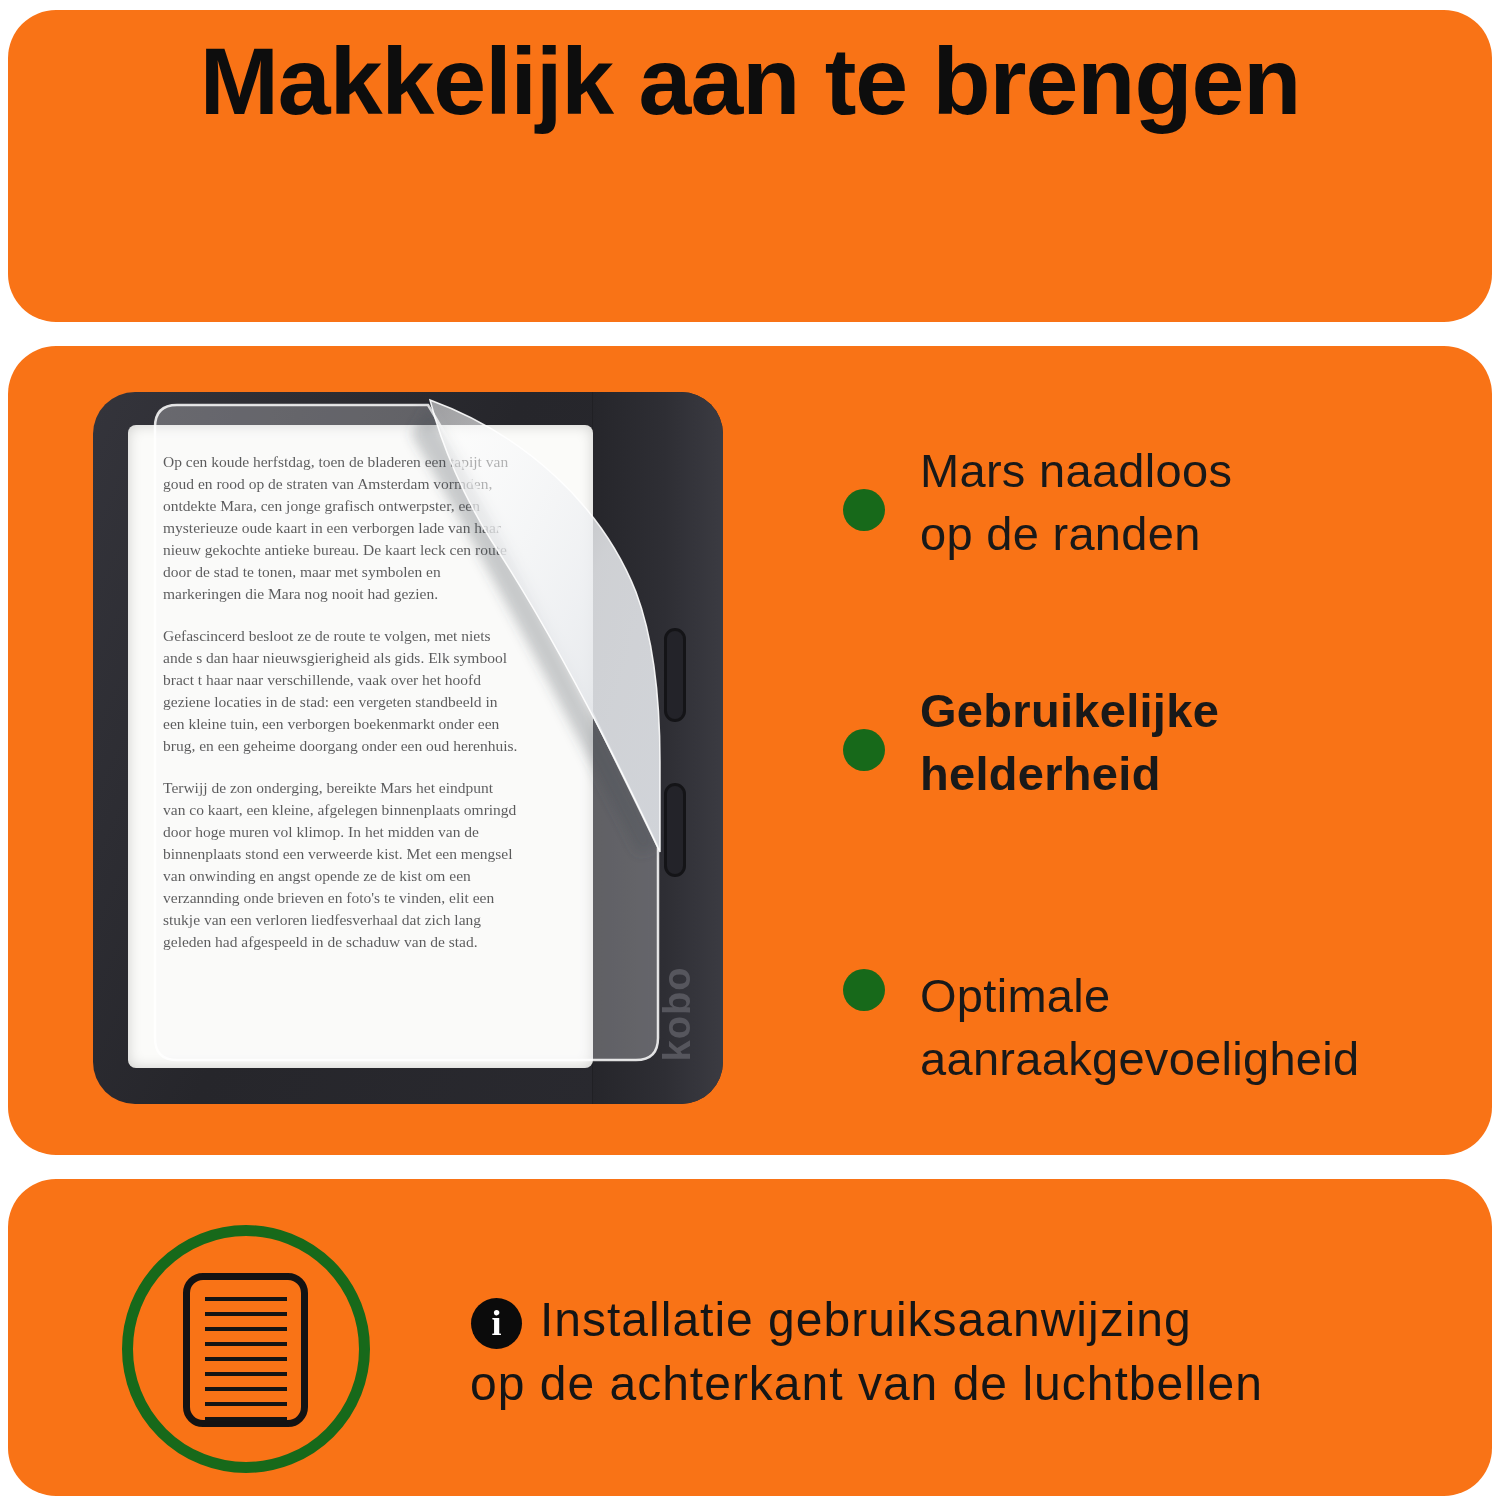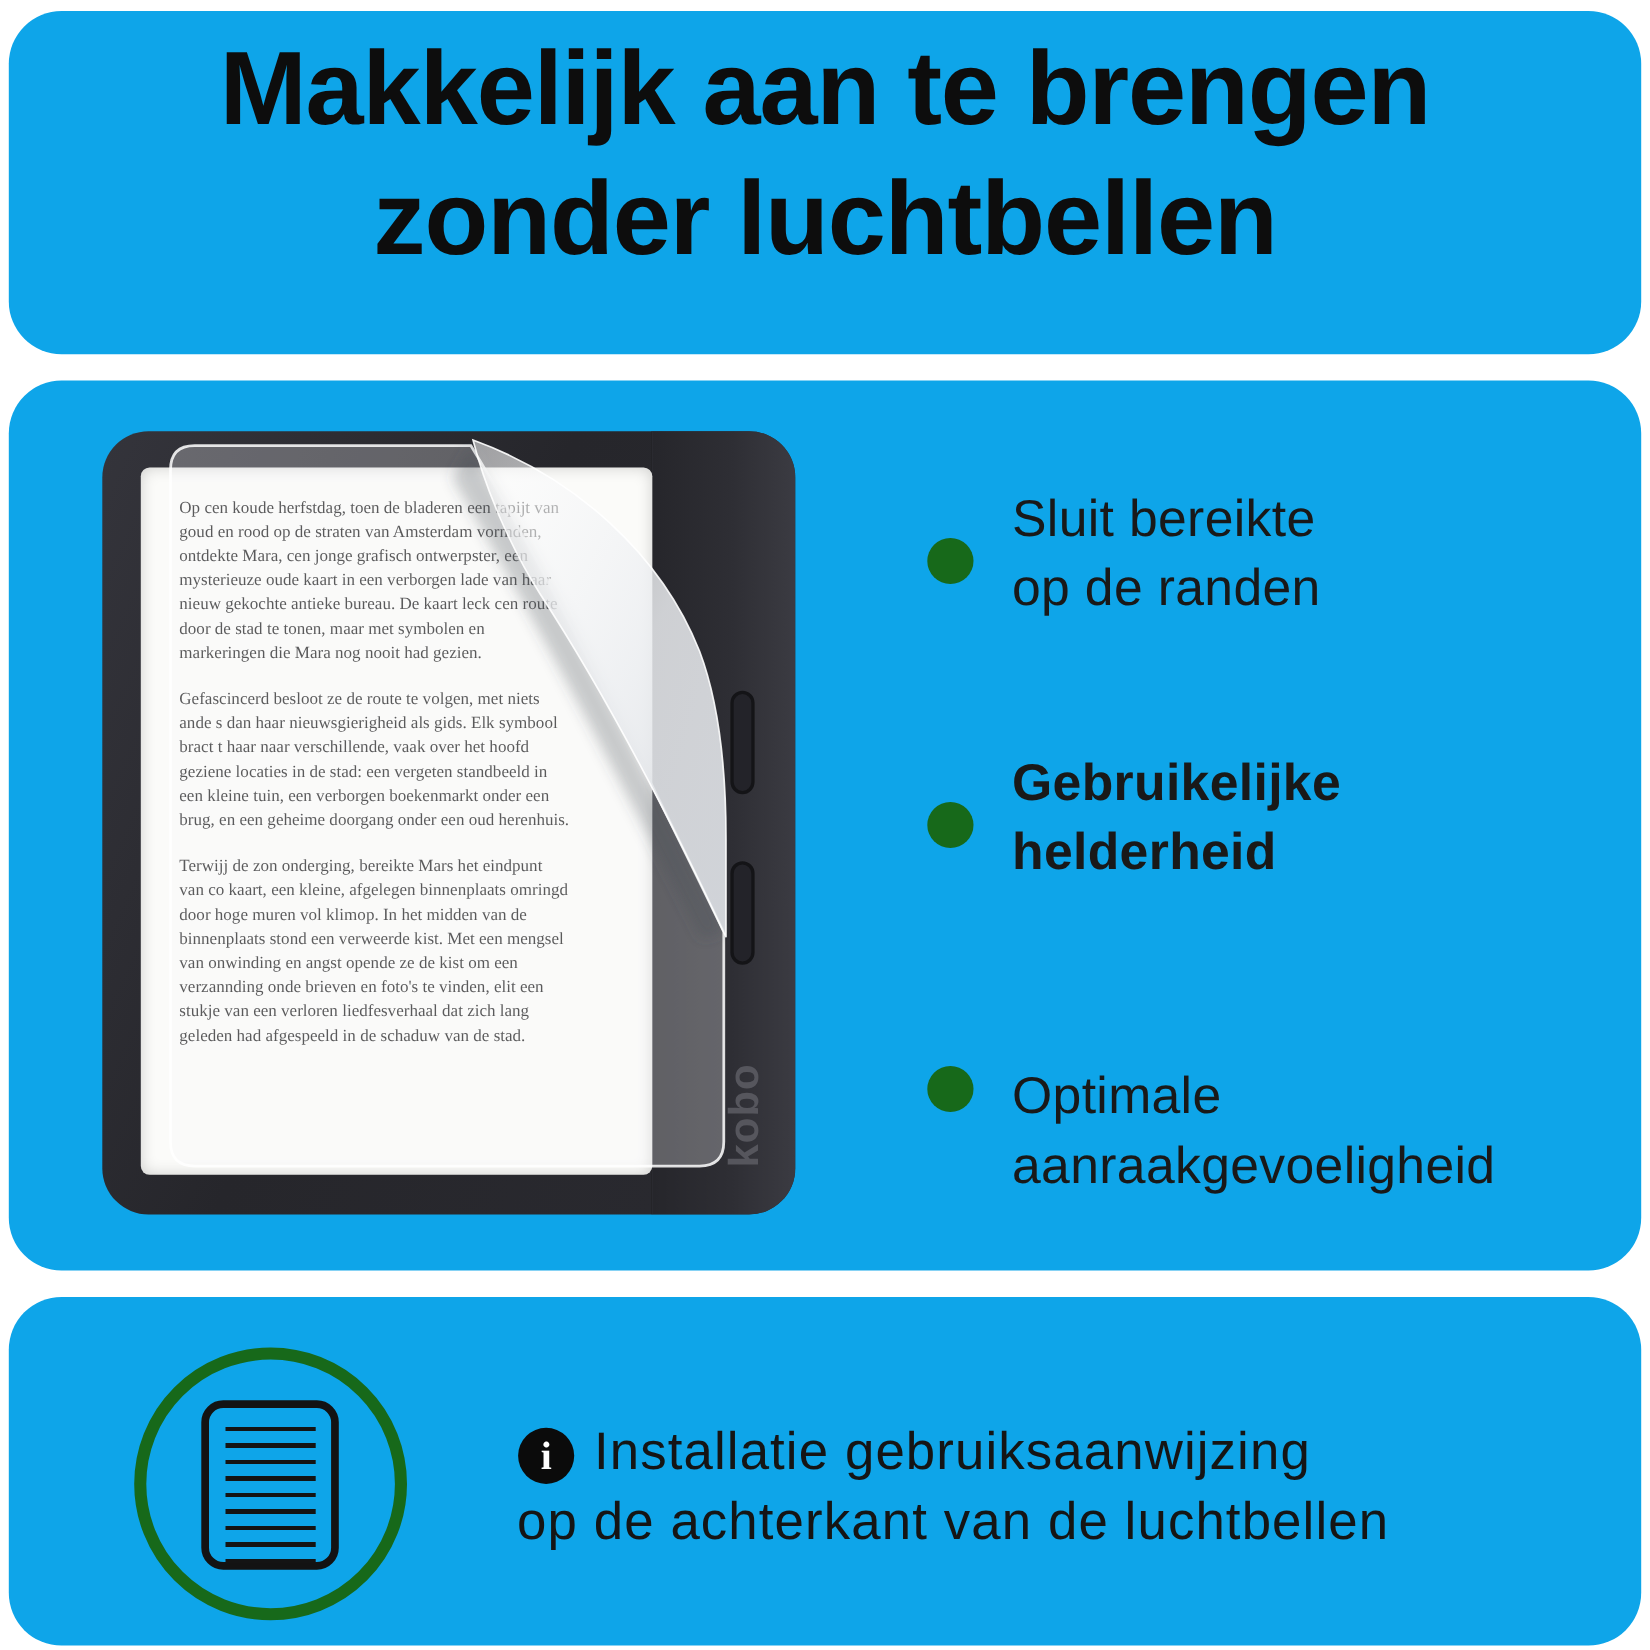--- a/index.html
+++ b/index.html
@@ -1,21 +1,21 @@
 <!DOCTYPE html>
 <html><head>
 <meta charset="utf-8">
 <style>
   html,body{margin:0;padding:0;}
   body{
     width:1500px;height:1500px;position:relative;overflow:hidden;
     background:#ffffff;
     font-family:"Liberation Sans","DejaVu Sans",sans-serif;
   }
-  .card{position:absolute;left:8px;width:1484px;background:#0ea5e9;border-radius:48px;}
+  .card{position:absolute;left:8px;width:1484px;background:#f97316;border-radius:48px;}
   #card-headline{top:10px;height:312px;}
   #card-product{top:346px;height:809px;}
   #card-footer{top:1179px;height:317px;}
 
   .headline{
     position:absolute;top:12px;left:0;width:100%;
     text-align:center;font-weight:700;letter-spacing:-1px;
     font-size:95px;line-height:118px;color:#0d0d0d;
   }
 
@@ -94,21 +94,20 @@
   }
   #footer-line-1{left:540px;top:1288px;text-align:right;}
   #footer-line-2{left:470px;top:1352px;}
 </style>
 </head>
 <body>
 
 <div class="card" id="card-headline">
   <div class="headline">
     <div>Makkelijk aan te brengen</div>
-    <div>zonder luchtbellen</div>
   </div>
 </div>
 
 <div class="card" id="card-product"></div>
 
 <div class="device">
   <div class="bezel-right"></div>
 
   <div class="screen">
     <div class="screen-text">
@@ -165,21 +164,21 @@
     <path d="M 337,8
          C 430,42 508,112 543,200
          C 560,245 567,305 567,370
          L 567,460
          C 520,360 458,240 398,148
          C 372,107 349,55 337,8 Z" fill="url(#curlGrad)" stroke="rgba(255,255,255,0.9)" stroke-width="1.5"></path>
   </svg>
 </div>
 
 <span class="feature-dot" id="dot-1"></span>
-<div class="feature-text" id="ftext-1">Sluit bereikte
+<div class="feature-text" id="ftext-1">Mars naadloos
 op de randen</div>
 
 <span class="feature-dot" id="dot-2"></span>
 <div class="feature-text" id="ftext-2">Gebruikelijke
 helderheid</div>
 
 <span class="feature-dot" id="dot-3"></span>
 <div class="feature-text" id="ftext-3">Optimale
 aanraakgevoeligheid</div>
 

